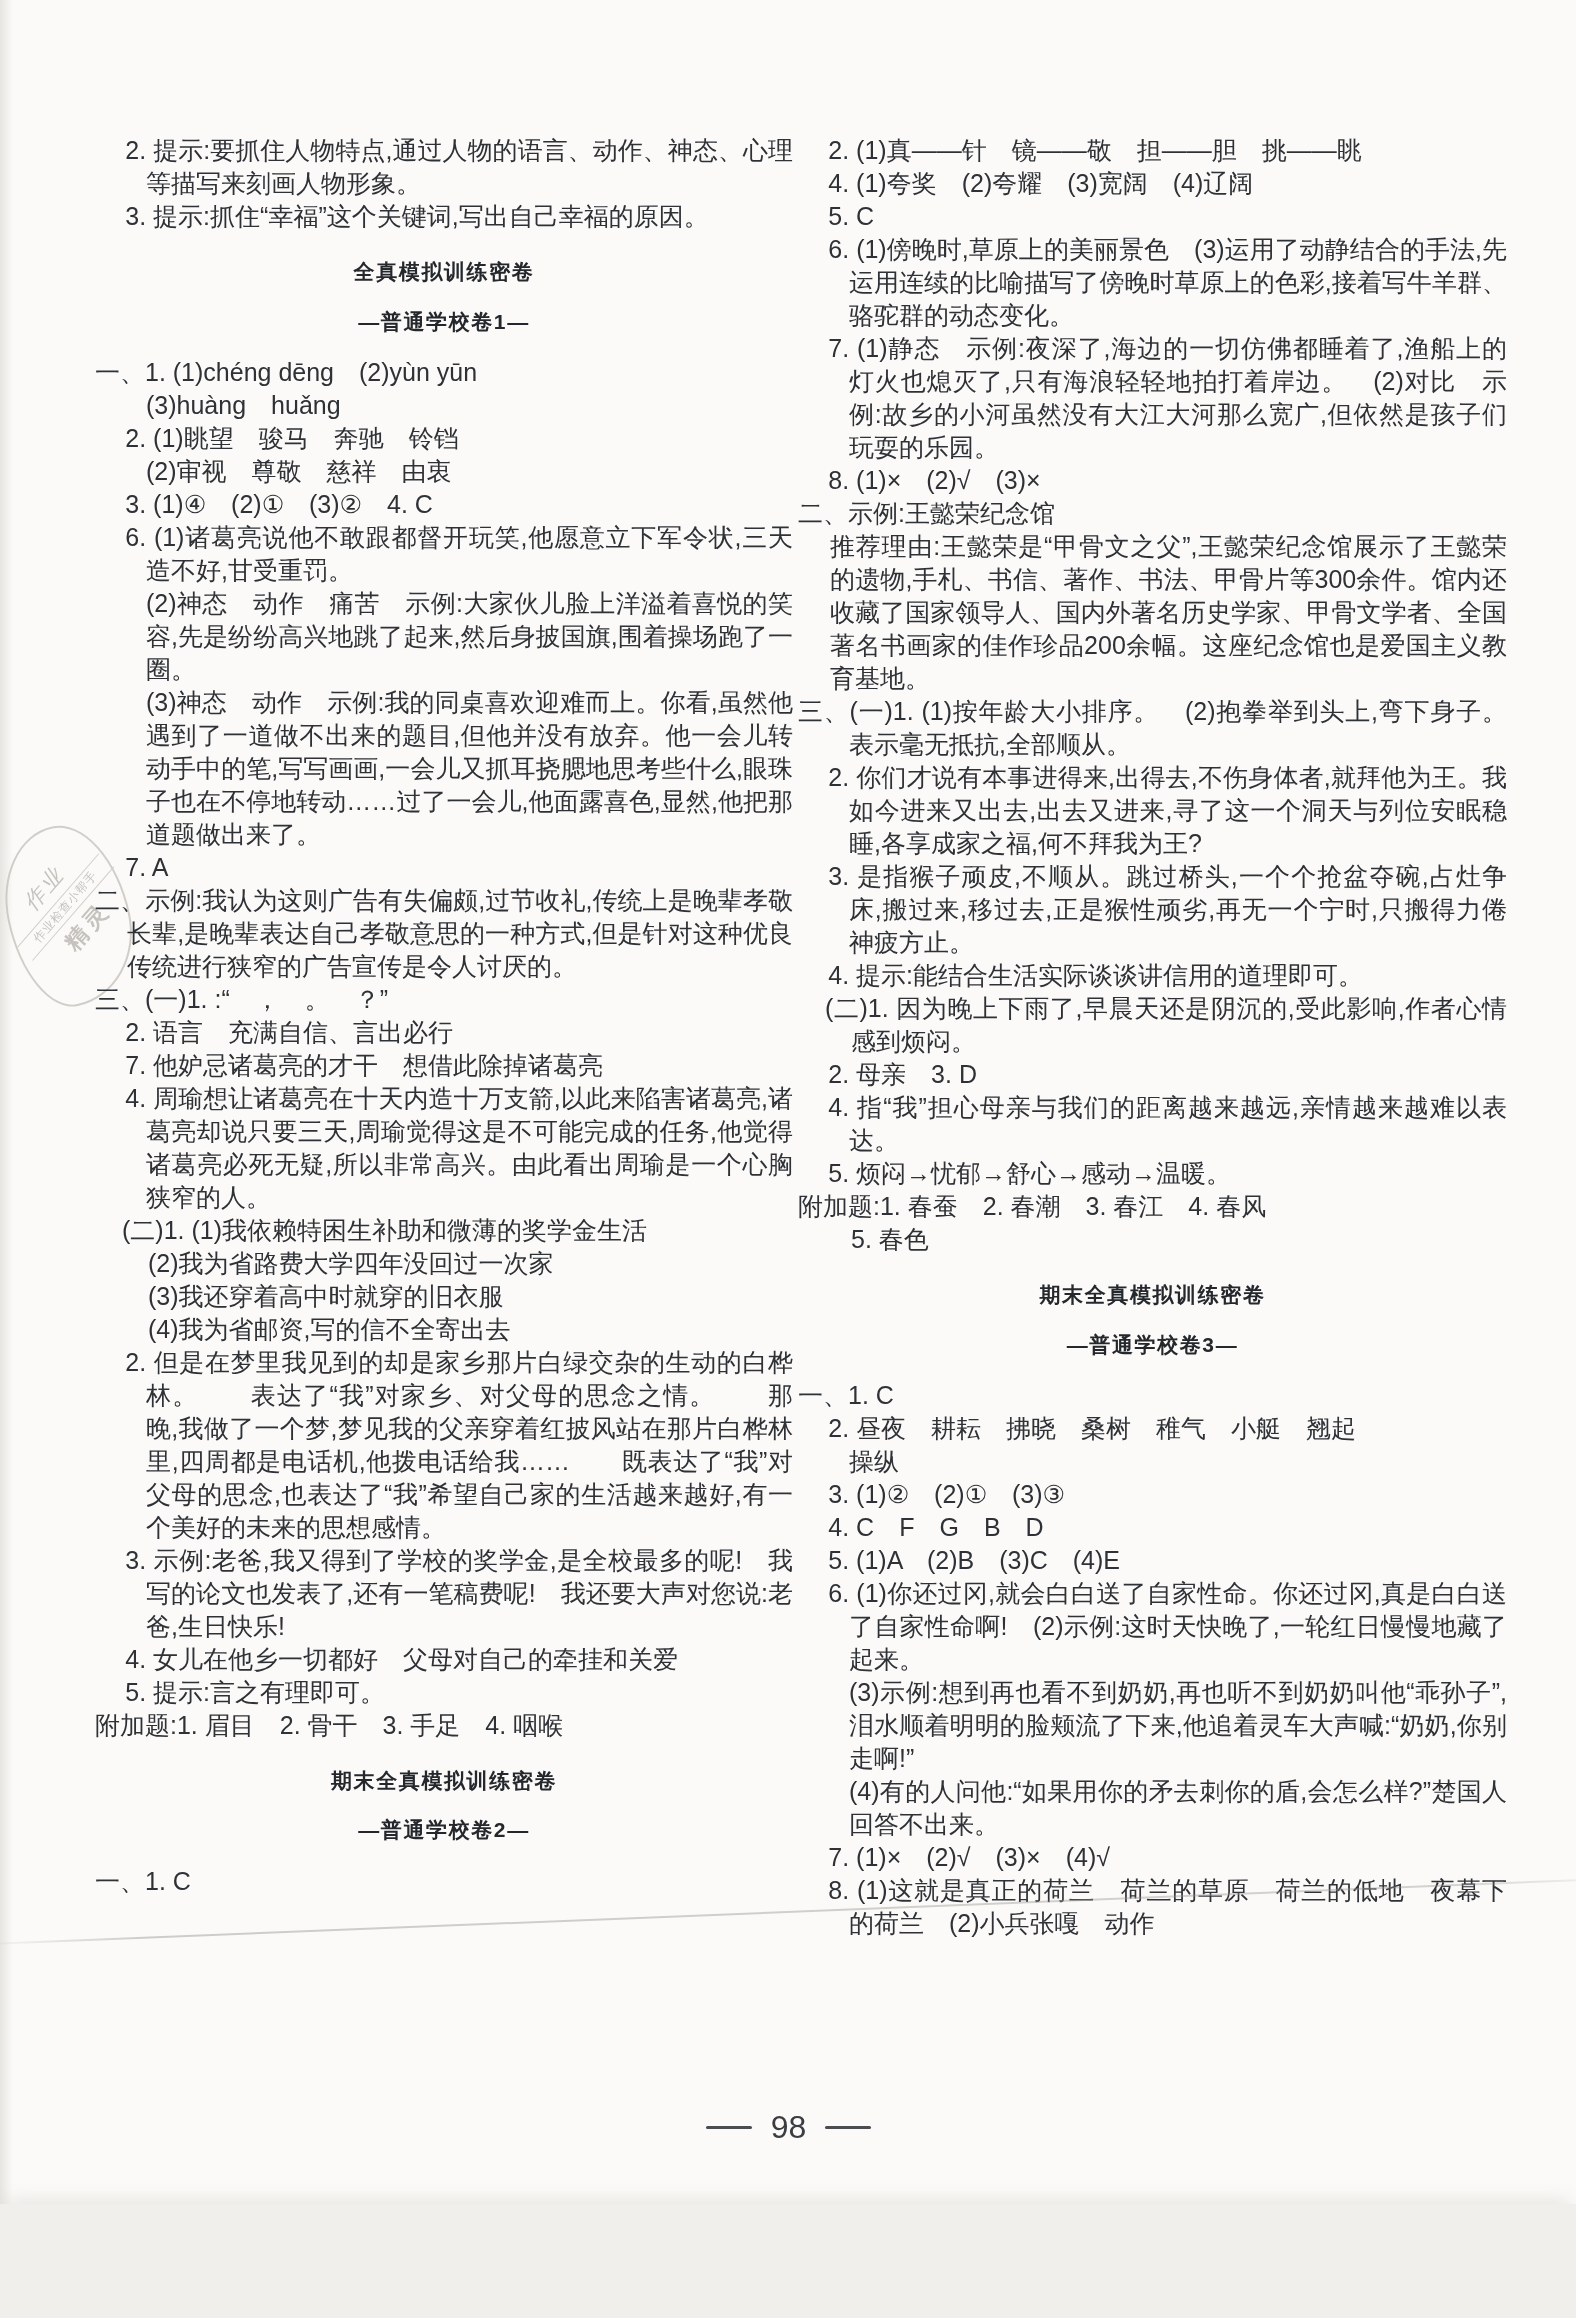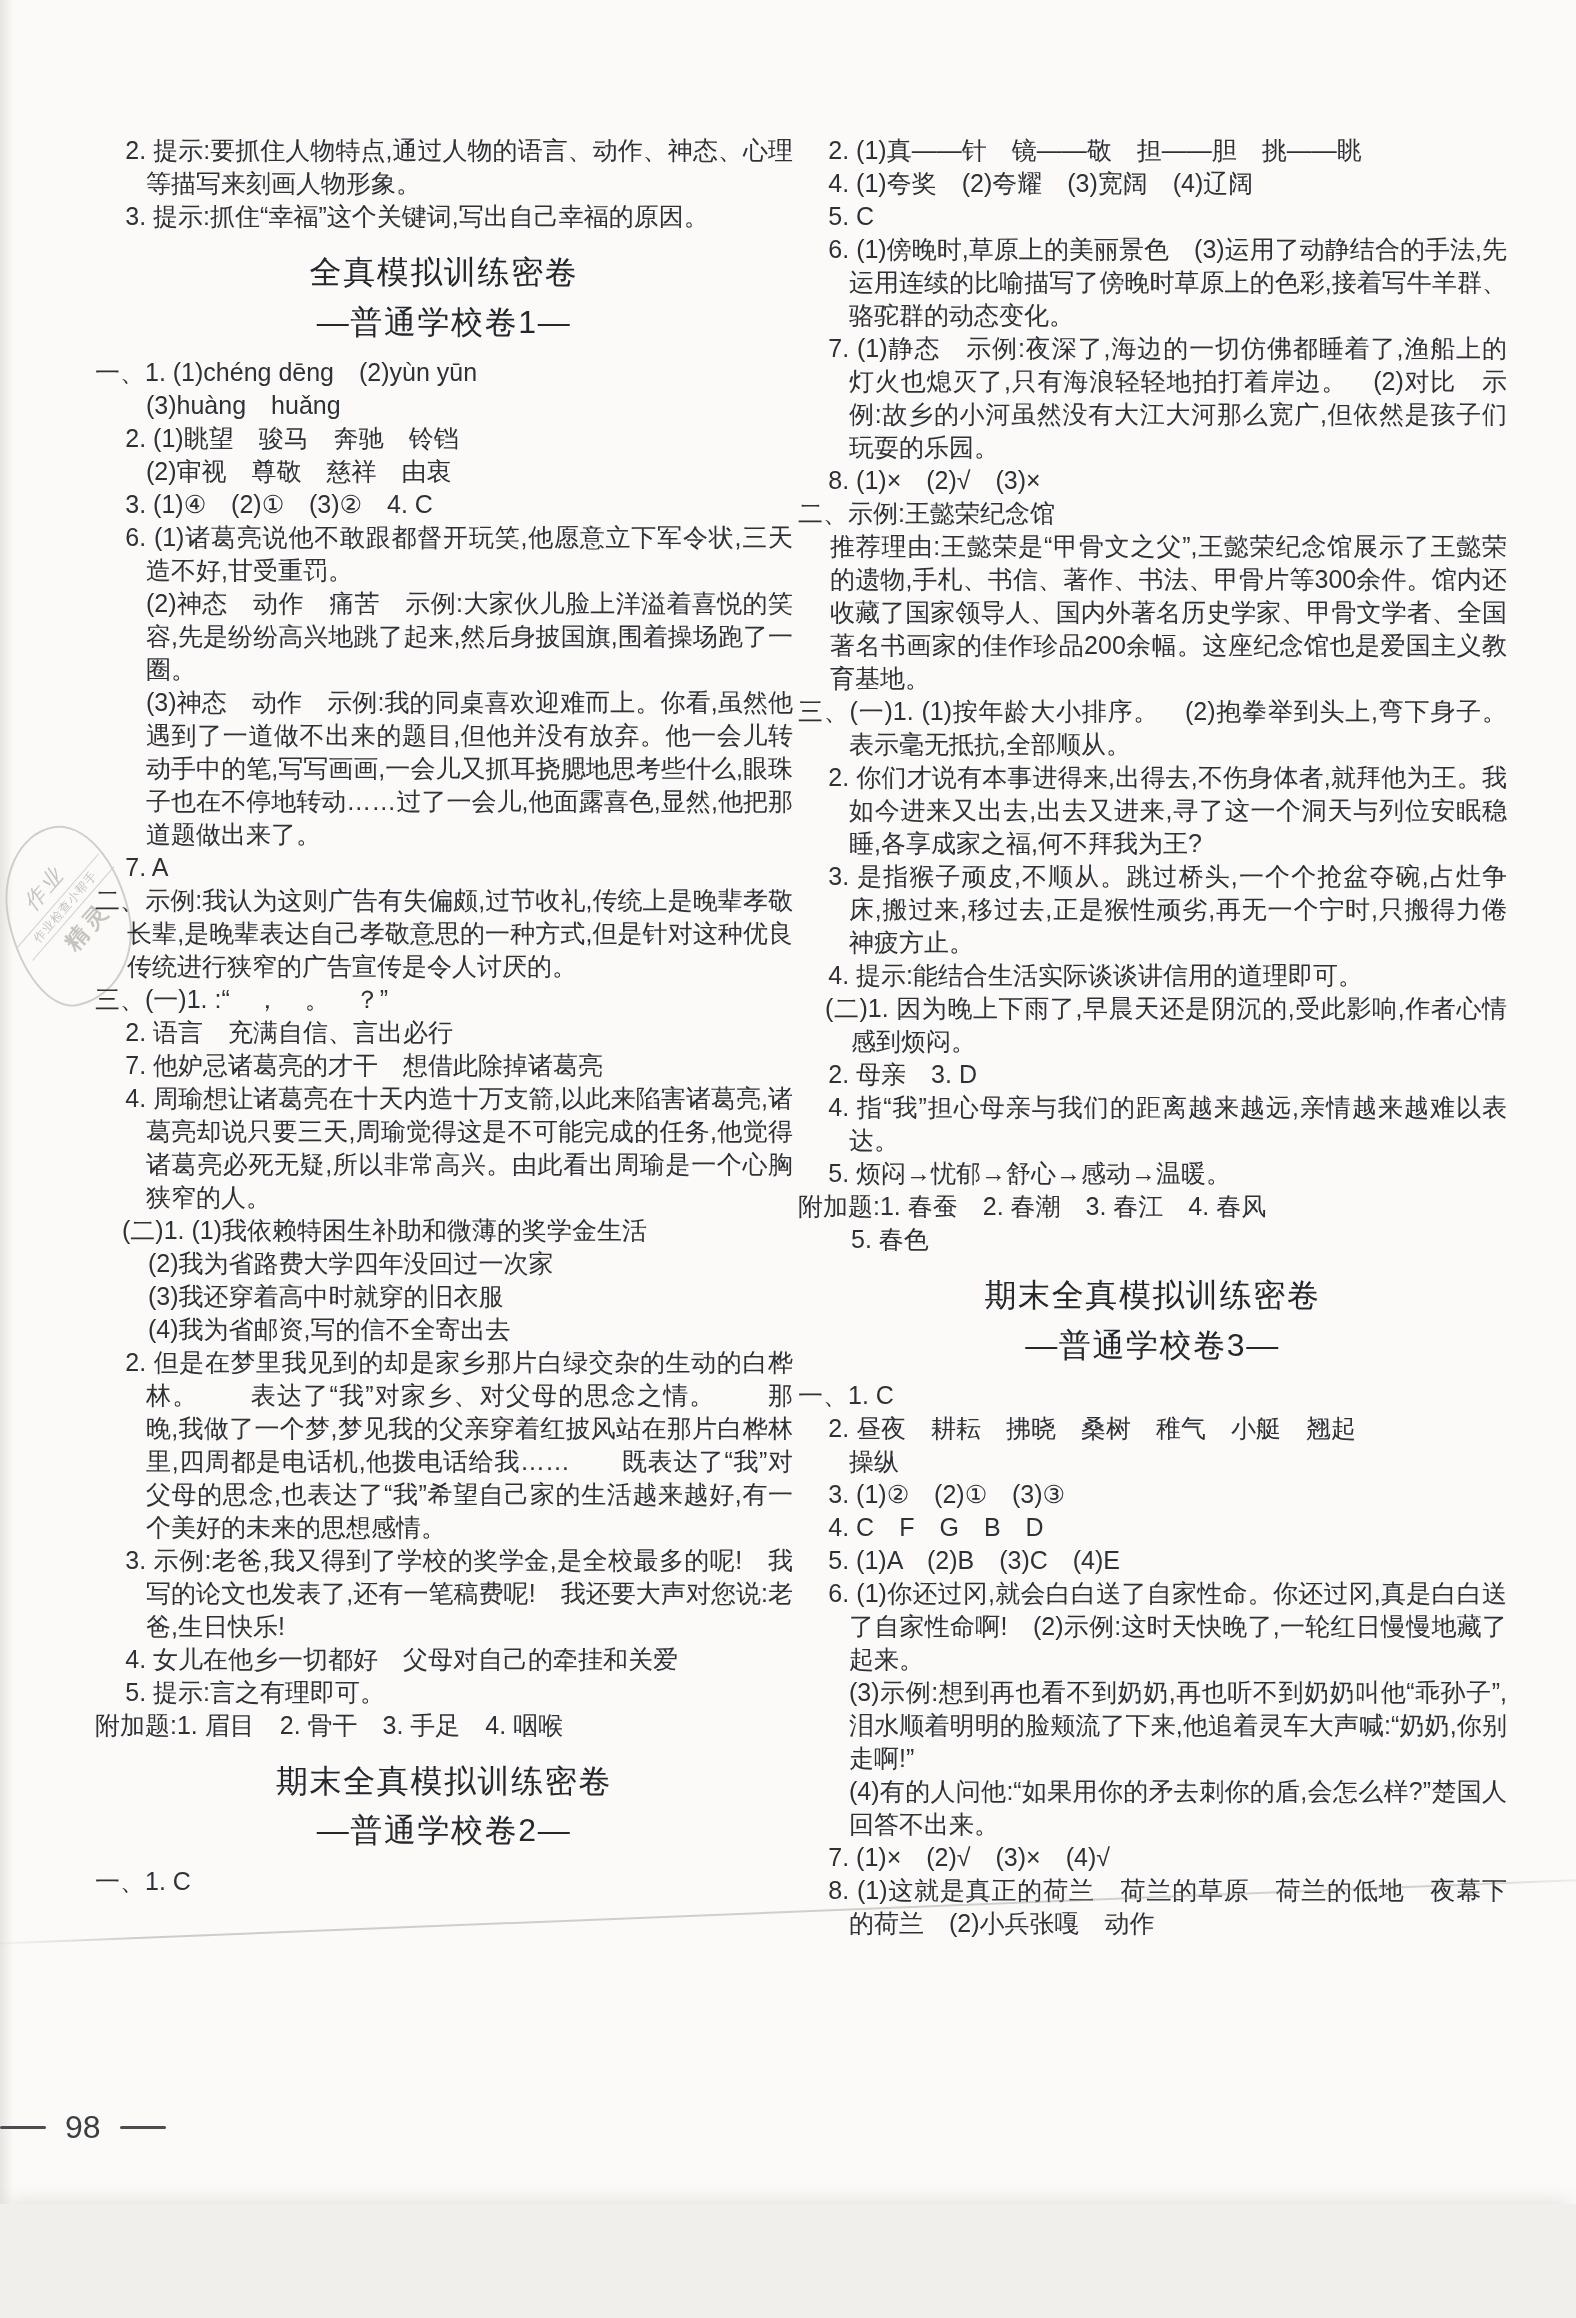--- a/index.html
+++ b/index.html
@@ -32,30 +32,30 @@
   }
   #col-left{left:95px;width:698px;}
   #col-right{left:798px;width:709px;}
   .blk{white-space:pre-wrap;overflow-wrap:break-word;}
   .num{padding-left:51px;text-indent:-20.7px;}
   .sec{padding-left:32px;text-indent:-32px;}
   .secnum{padding-left:51px;text-indent:-51px;}
   .numwide{padding-left:53px;text-indent:-26px;}
   .extra{padding-left:53px;text-indent:-53px;}
   .heading,.subheading{
-    font-size:32px;line-height:40px;font-weight:400;
+    font-size:21px;line-height:40px;font-weight:700;
     text-align:center;color:#24272c;
     padding:0;text-indent:0;white-space:normal;
     letter-spacing:1.6px;
   }
   .heading{margin-top:19px;}
   .subheading{margin:9.5px 0 14.3px;}
   .footer{
     position:absolute;top:2109px;left:0;width:100%;
-    display:flex;justify-content:flex-start;align-items:center;gap:19px;
+    display:flex;justify-content:center;align-items:center;gap:19px;
     font-size:32px;color:#3a3d42;
   }
   .footer .dash{width:46px;height:3.2px;background:#4a4d52;border-radius:1.6px;}
   .stamp{
     position:absolute;left:8px;top:825px;width:121px;height:181px;
     transform:rotate(-12deg);
     color:#b9b6b1;opacity:.8;
   }
   .stamp-blob{
     position:absolute;left:0;top:0;right:0;bottom:0;

